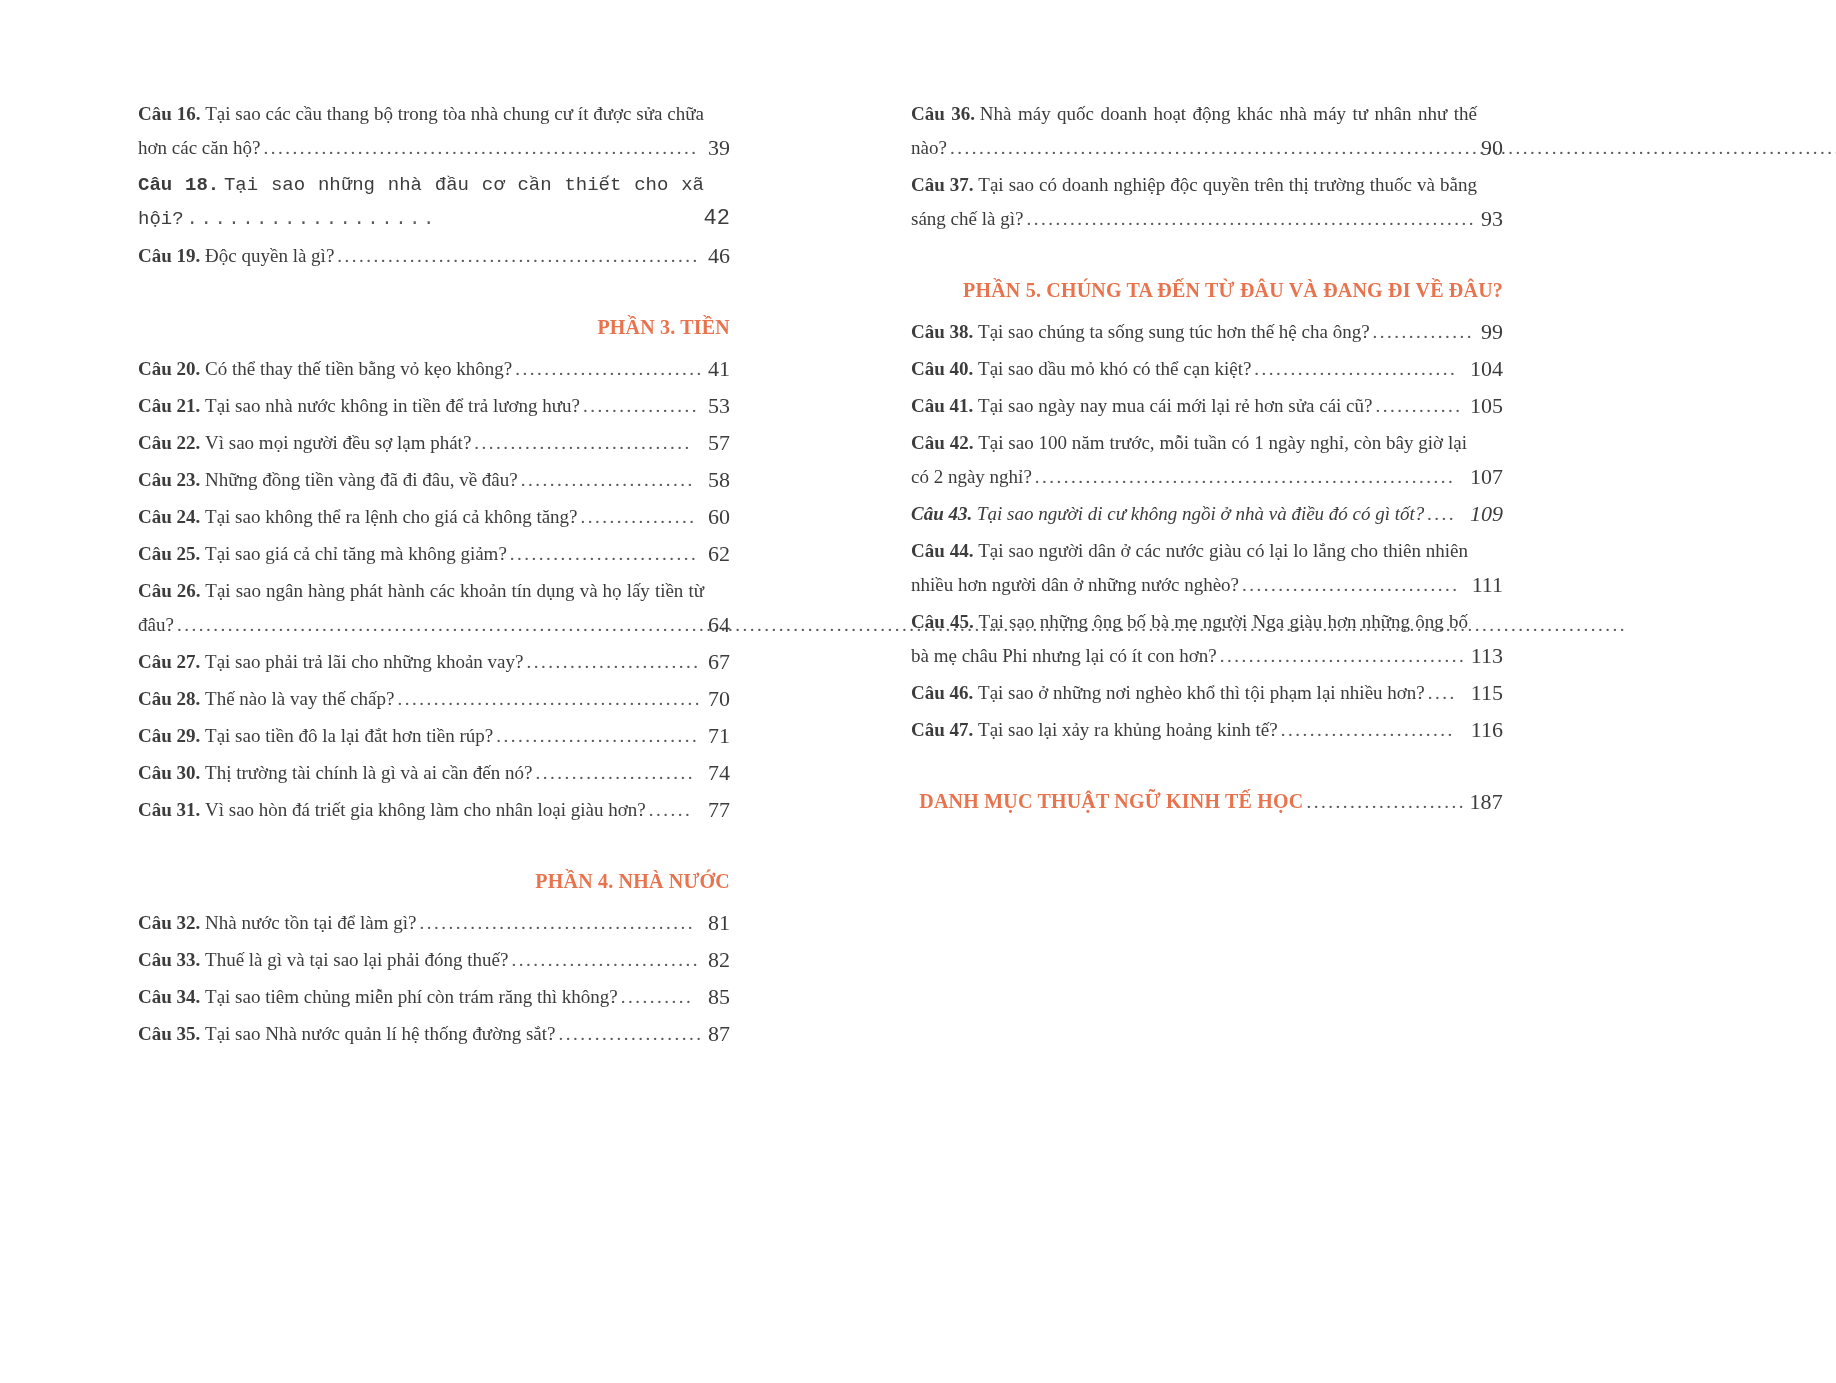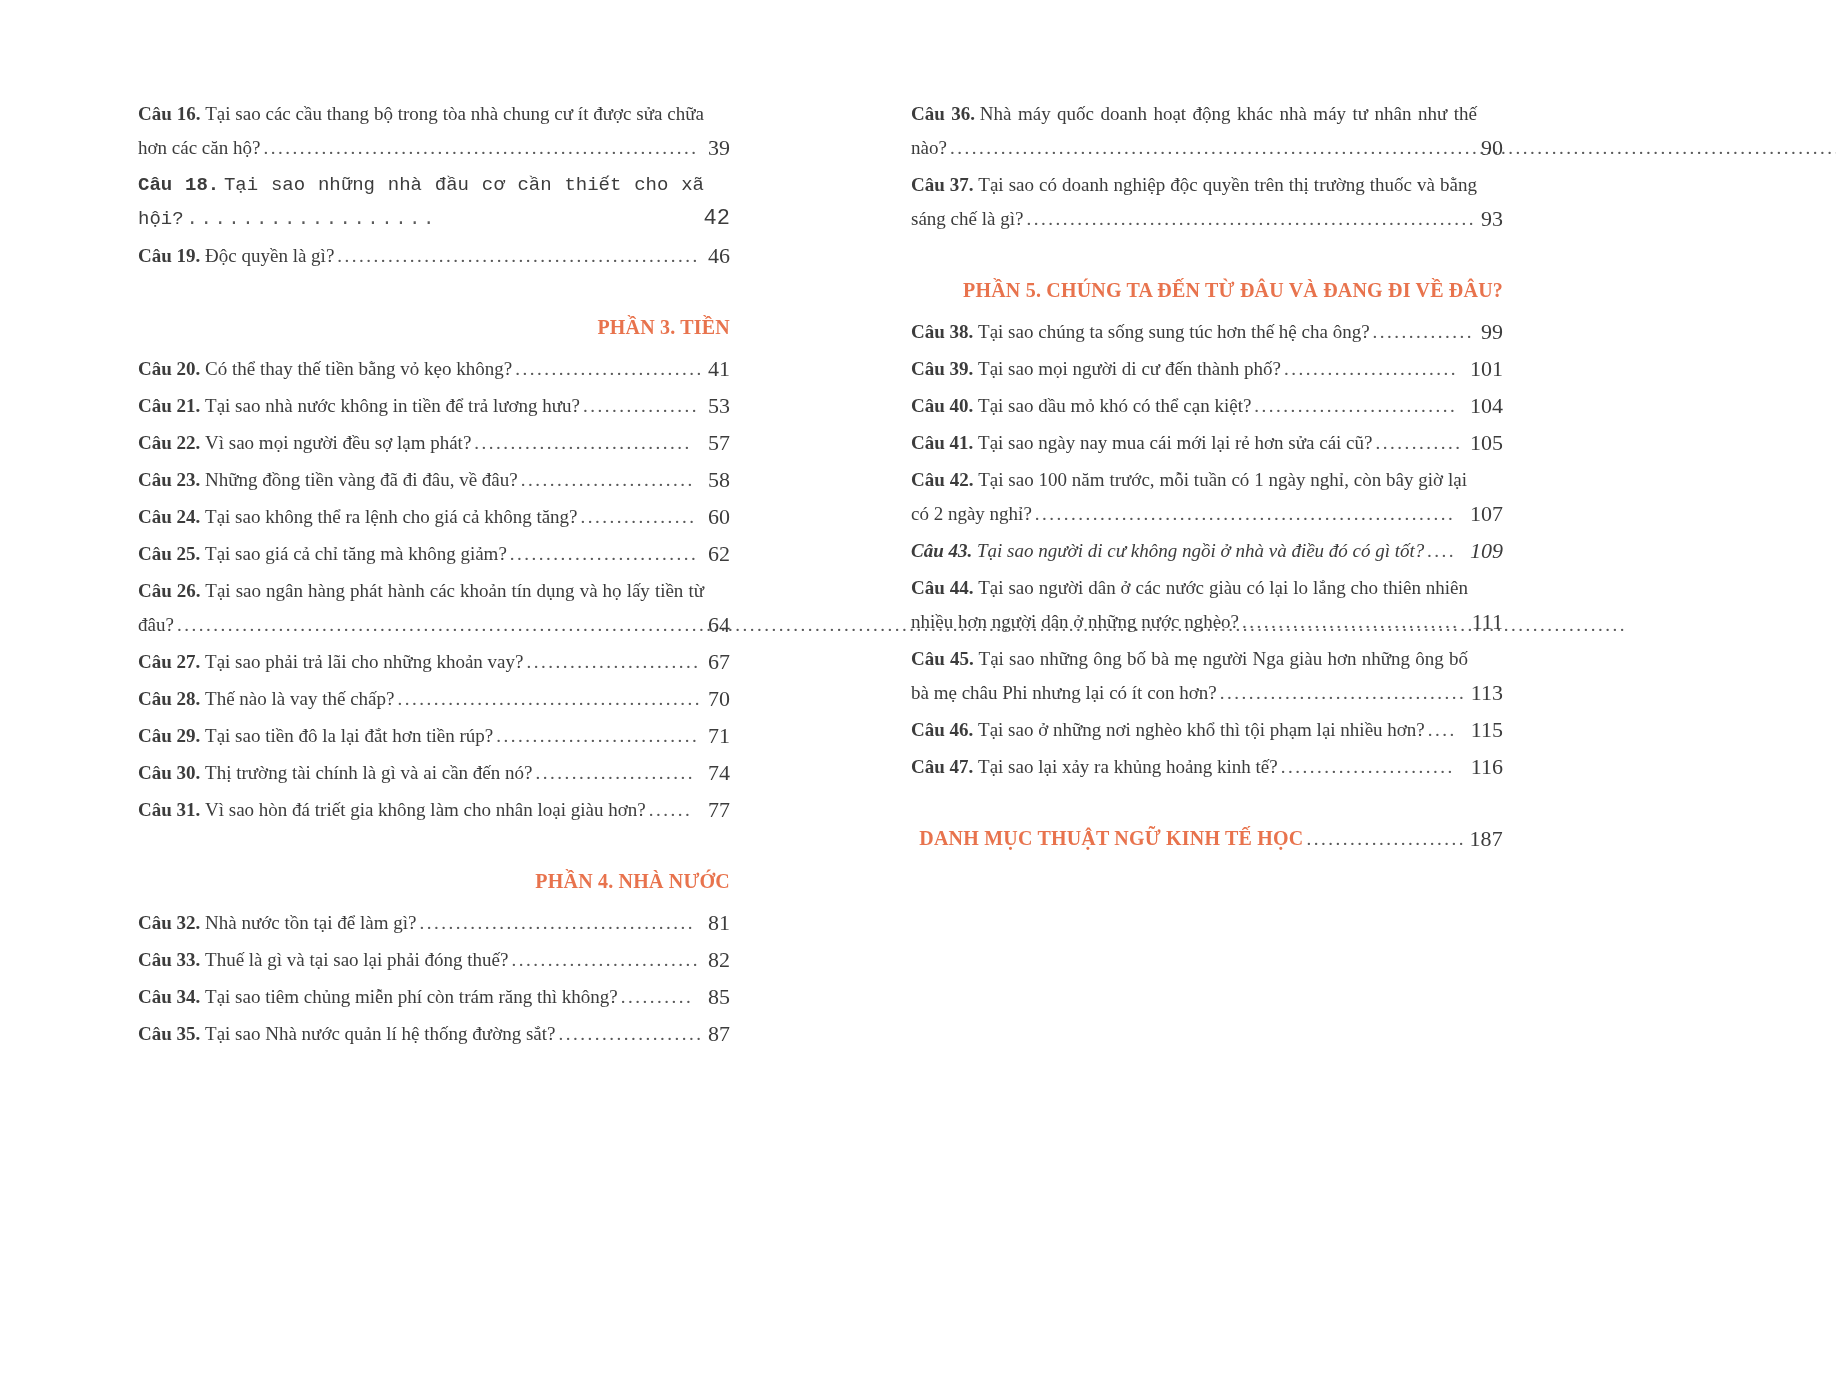--- a/index.html
+++ b/index.html
@@ -89,21 +89,20 @@
       <div class="entry leadered" style="padding-right: 26px;"><b class="entry-label">Câu 32.</b><span class="entry-title">Nhà nước tồn tại để làm gì?</span><span class="dots">......................................</span><span class="page-num">81</span></div>
       <div class="entry leadered" style="padding-right: 26px;"><b class="entry-label">Câu 33.</b><span class="entry-title">Thuế là gì và tại sao lại phải đóng thuế?</span><span class="dots">..........................</span><span class="page-num">82</span></div>
       <div class="entry leadered" style="padding-right: 26px;"><b class="entry-label">Câu 34.</b><span class="entry-title">Tại sao tiêm chủng miễn phí còn trám răng thì không?</span><span class="dots">..........</span><span class="page-num">85</span></div>
       <div class="entry leadered" style="padding-right: 26px;"><b class="entry-label">Câu 35.</b><span class="entry-title">Tại sao Nhà nước quản lí hệ thống đường sắt?</span><span class="dots">....................</span><span class="page-num">87</span></div>
     </div>
   <div class="col col-right" id="right-column">
       <div class="entry leadered" style="padding-right: 26px;"><b class="entry-label">Câu 36.</b><span class="entry-title">Nhà máy quốc doanh hoạt động khác nhà máy tư nhân như thế nào?</span><span class="dots">........................................................................................................................................................................................................</span><span class="page-num">90</span></div>
       <div class="entry leadered" style="padding-right: 26px;"><b class="entry-label">Câu 37.</b><span class="entry-title">Tại sao có doanh nghiệp độc quyền trên thị trường thuốc và bằng sáng chế là gì?</span><span class="dots">..............................................................</span><span class="page-num">93</span></div>
       <div class="section-heading"><span class="heading-text">PHẦN 5. CHÚNG TA ĐẾN TỪ ĐÂU VÀ ĐANG ĐI VỀ ĐÂU?</span></div>
       <div class="entry leadered" style="padding-right: 26px;"><b class="entry-label">Câu 38.</b><span class="entry-title">Tại sao chúng ta sống sung túc hơn thế hệ cha ông?</span><span class="dots">..............</span><span class="page-num">99</span></div>
-      <div class="entry leadered" style="padding-right: 36px;"><b class="entry-label">Câu 39.</b><span class="entry-title">Tại sao mọi người di cư đến thành phố?</span><span class="dots">........................</span><span class="page-num">101</span></div>
       <div class="entry leadered" style="padding-right: 36px;"><b class="entry-label">Câu 40.</b><span class="entry-title">Tại sao dầu mỏ khó có thể cạn kiệt?</span><span class="dots">............................</span><span class="page-num">104</span></div>
       <div class="entry leadered" style="padding-right: 36px;"><b class="entry-label">Câu 41.</b><span class="entry-title">Tại sao ngày nay mua cái mới lại rẻ hơn sửa cái cũ?</span><span class="dots">............</span><span class="page-num">105</span></div>
       <div class="entry leadered" style="padding-right: 36px;"><b class="entry-label">Câu 42.</b><span class="entry-title">Tại sao 100 năm trước, mỗi tuần có 1 ngày nghỉ, còn bây giờ lại có 2 ngày nghỉ?</span><span class="dots">..........................................................</span><span class="page-num">107</span></div>
       <div class="entry leadered" style="padding-right: 36px; font-style: italic;"><b class="entry-label">Câu 43.</b><span class="entry-title">Tại sao người di cư không ngồi ở nhà và điều đó có gì tốt?</span><span class="dots">....</span><span class="page-num">109</span></div>
       <div class="entry leadered" style="padding-right: 35px;"><b class="entry-label">Câu 44.</b><span class="entry-title">Tại sao người dân ở các nước giàu có lại lo lắng cho thiên nhiên nhiều hơn người dân ở những nước nghèo?</span><span class="dots">..............................</span><span class="page-num">111</span></div>
       <div class="entry leadered" style="padding-right: 35px;"><b class="entry-label">Câu 45.</b><span class="entry-title">Tại sao những ông bố bà mẹ người Nga giàu hơn những ông bố bà mẹ châu Phi nhưng lại có ít con hơn?</span><span class="dots">..................................</span><span class="page-num">113</span></div>
       <div class="entry leadered" style="padding-right: 35px;"><b class="entry-label">Câu 46.</b><span class="entry-title">Tại sao ở những nơi nghèo khổ thì tội phạm lại nhiều hơn?</span><span class="dots">....</span><span class="page-num">115</span></div>
       <div class="entry leadered" style="padding-right: 35px;"><b class="entry-label">Câu 47.</b><span class="entry-title">Tại sao lại xảy ra khủng hoảng kinh tế?</span><span class="dots">........................</span><span class="page-num">116</span></div>
       <div class="section-heading leadered" style="padding-right: 37px;"><span class="heading-text">DANH MỤC THUẬT NGỮ KINH TẾ HỌC</span><span class="dots">......................</span><span class="page-num">187</span></div>
     </div>

